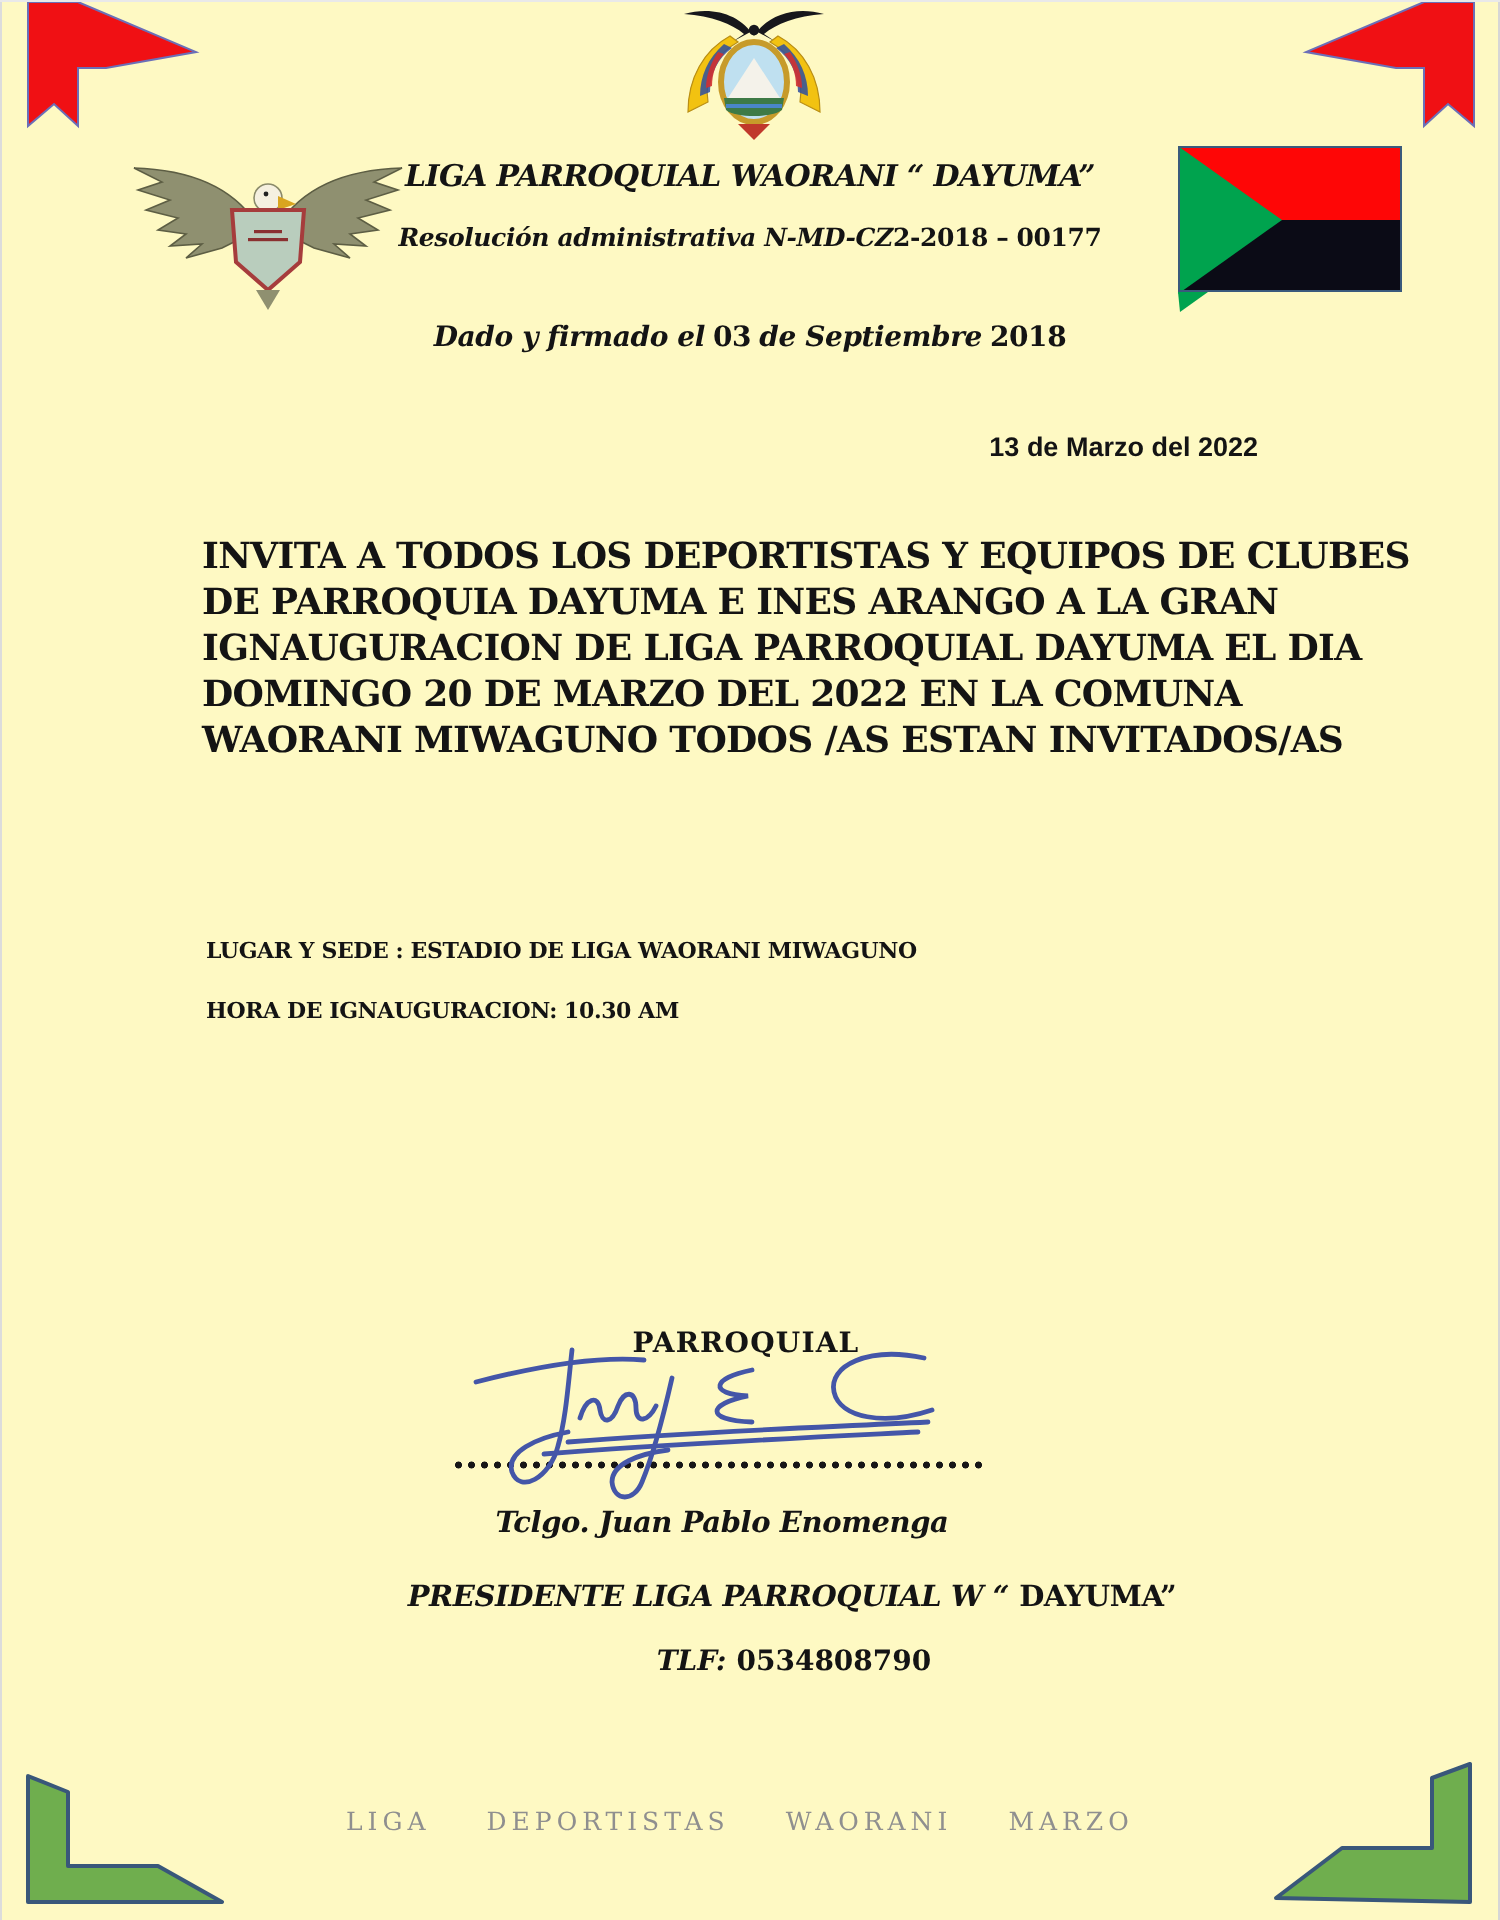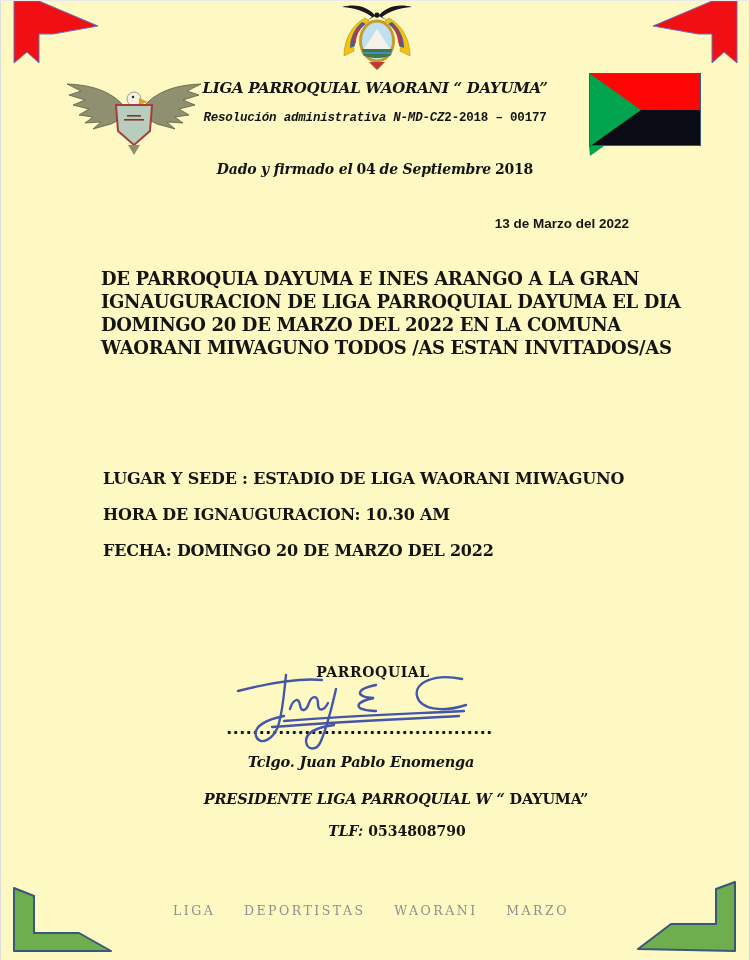--- a/index.html
+++ b/index.html
@@ -23,21 +23,21 @@
   .corner-green{fill:var(--corner-green,#6fae4e);stroke:var(--corner-outline,#39577a);stroke-width:2;stroke-linejoin:round;}
 
   
   .org-title{
     top:78px;left:0;width:100%;text-align:center;
     font-size:15px;font-weight:bold;font-style:italic;
     letter-spacing:-0.3px;
   }
   .resolution{
     top:110px;left:0;width:100%;text-align:center;
-    font-size:12.5px;font-weight:bold;letter-spacing:-0.2px;font-family:Liberation Mono, monospace;
+    font-size:12.5px;font-weight:bold;letter-spacing:-0.2px;
   }
   .resolution .it{font-style:italic;}
   .issued{
     top:160px;left:0;width:100%;text-align:center;
     font-size:14px;font-weight:bold;letter-spacing:-0.2px;
   }
   .issued span{margin:0 2px;}
   .issued .it{font-style:italic;text-align:center;}
   .date-line{
     top:215px;right:120px;
@@ -46,21 +46,21 @@
   }
 
   
   .body-block{
     top:266px;left:100px;width:560px;
     font-size:18px;font-weight:bold;line-height:23px;
     letter-spacing:-0.35px;
   }
   .details-block{
     top:468px;left:102px;width:560px;
-    font-size:16px;font-weight:bold;letter-spacing:-0.2px;
+    font-size:11px;font-weight:bold;letter-spacing:-0.2px;
   }
   .details-block div{margin-bottom:17px;}
 
   
   .salutation{
     top:663px;left:372px;transform:translateX(-50%);
     font-size:14px;font-weight:bold;letter-spacing:0.6px;
   }
   .sig-svg{top:668px;left:223px;}
   .sig-stroke{fill:none;stroke:var(--signature-blue,#4456a8);stroke-width:2.4;stroke-linecap:round;}
@@ -82,23 +82,24 @@
   .phone-line{
     top:822px;left:396px;transform:translateX(-50%);
     font-size:14px;font-weight:bold;
   }
   .phone-line .it{font-style:italic;text-align:right;}
   .phone-line .num{margin-left:5px;}
 
   
   .footer-row{
     top:902px;left:172px;width:396px;
-    display:flex;justify-content:space-between;
+    display:flex;
     font-size:12.5px;letter-spacing:2.5px;
     color:var(--footer-gray,#8f8f8f);
+    gap:28px;
   }
 </style>
 </head>
 <body>
 
 <div class="page">
 
   <svg class="abs" style="left:12px;top:0;" width="88" height="64" viewBox="0 0 88 64">
     <polygon class="corner-red" points="1,0 26,0 85,25 40,33 26,33 26,62 14,51 1,62"></polygon>
   </svg>
@@ -148,36 +149,36 @@
     <rect x="0.5" y="0.5" width="111" height="72" fill="none" stroke="#3a5a7c" stroke-width="1"></rect>
   </svg>
 
   <div class="abs org-title nowrap">LIGA PARROQUIAL WAORANI “ DAYUMA”</div>
 
   <div class="abs resolution nowrap">
     <span class="it">Resolución administrativa N-MD-CZ</span><span>2-2018 – 00177</span>
   </div>
 
   <div class="abs issued nowrap">
-    <span class="it">Dado y firmado el</span><span>04</span><span class="it">de Septiembre</span><span>2018</span>
+    <span class="it">Dado y firmado el</span><span>03</span><span class="it">de Septiembre</span><span>2018</span>
   </div>
 
   <div class="abs date-line nowrap">13 de Marzo del 2022</div>
 
   <div class="abs body-block">
+    <div class="nowrap">INVITA A  TODOS LOS DEPORTISTAS Y EQUIPOS DE CLUBES</div>
     <div class="nowrap">DE PARROQUIA DAYUMA E INES ARANGO A LA GRAN</div>
     <div class="nowrap">IGNAUGURACION DE LIGA PARROQUIAL DAYUMA  EL DIA</div>
     <div class="nowrap">DOMINGO  20 DE MARZO DEL 2022 EN LA COMUNA</div>
     <div class="nowrap">WAORANI MIWAGUNO TODOS /AS ESTAN INVITADOS/AS</div>
   </div>
 
   <div class="abs details-block">
     <div class="nowrap">LUGAR Y SEDE : ESTADIO DE LIGA WAORANI MIWAGUNO</div>
     <div class="nowrap">HORA DE IGNAUGURACION: 10.30 AM</div>
-    <div class="nowrap">FECHA: DOMINGO 20 DE MARZO DEL 2022</div>
   </div>
 
   <div class="abs salutation nowrap">PARROQUIAL</div>
 
   <div class="abs dotted-line"></div>
 
   <svg class="abs sig-svg" width="275" height="84" viewBox="0 0 275 84">
     <path class="sig-stroke" d="M14,22 C45,14 75,9 98,11"></path>
     <path class="sig-stroke" d="M62,6 C60,24 59,40 55,54 C51,70 36,78 32,67 C29,57 44,50 60,47"></path>
     <path class="sig-stroke" d="M66,40 C69,30 75,28 76,36 C77,43 82,43 85,34 C88,26 94,26 94,35 C94,43 100,42 104,34"></path>

